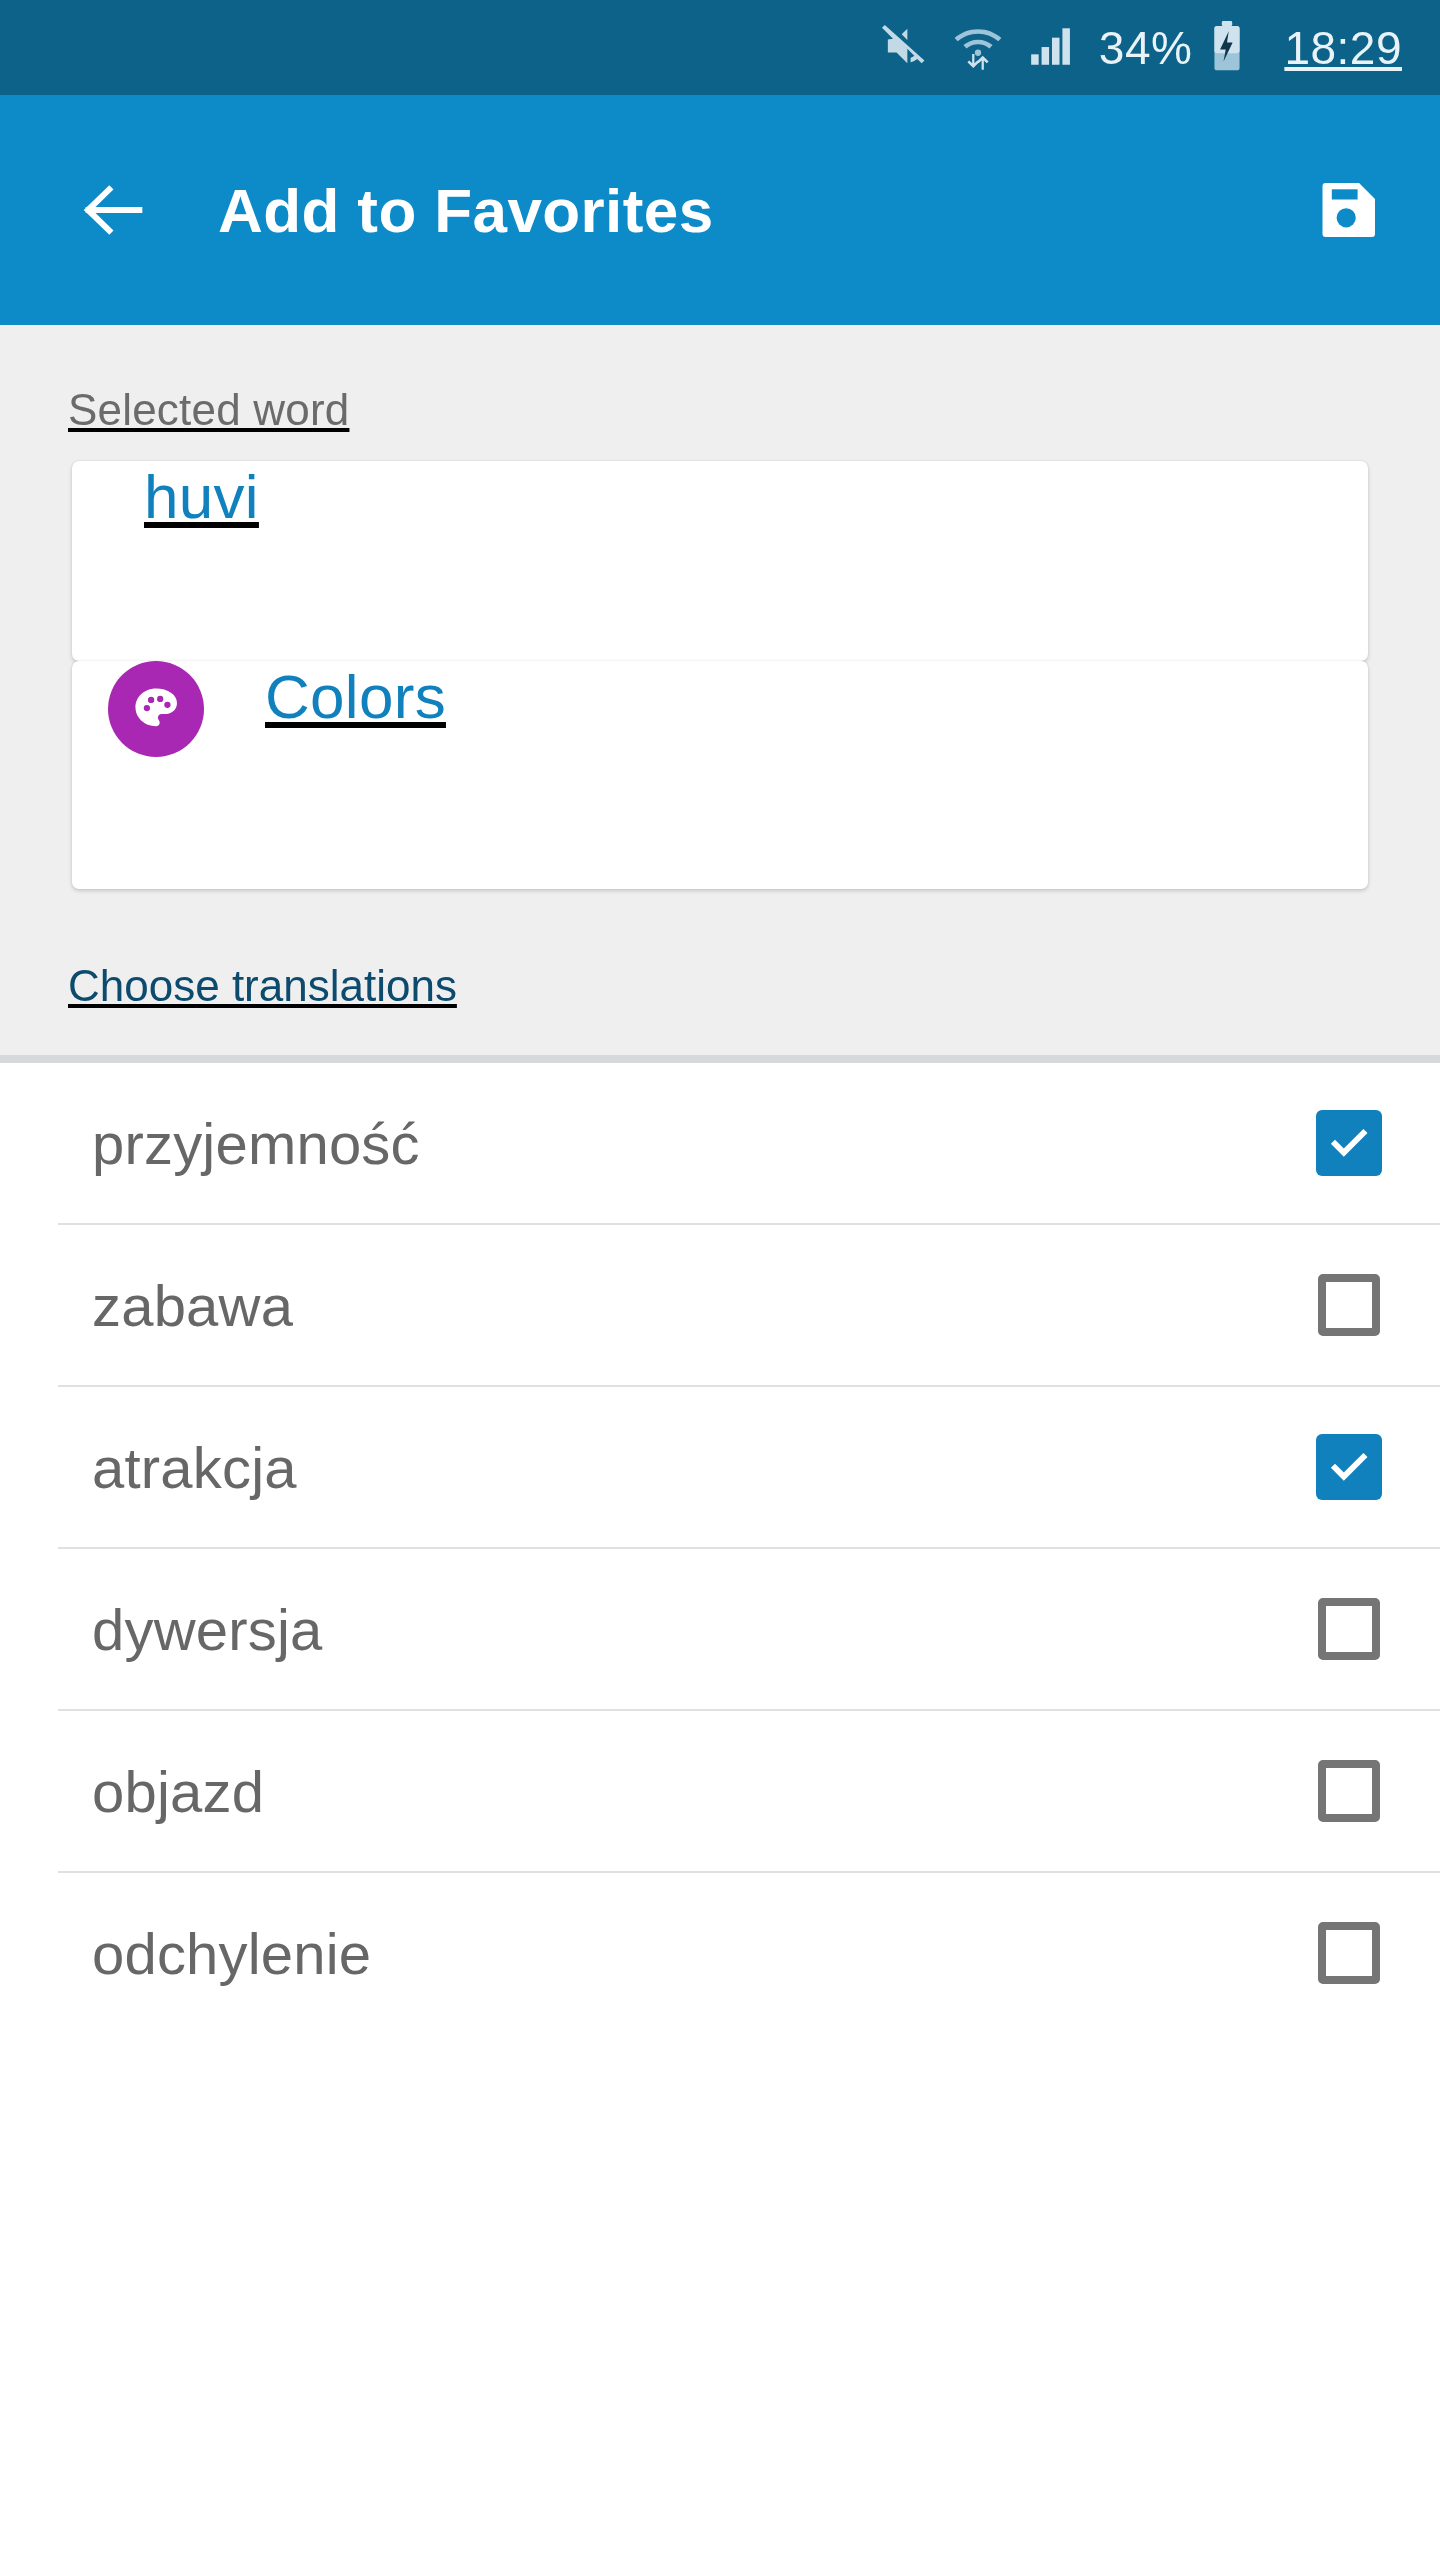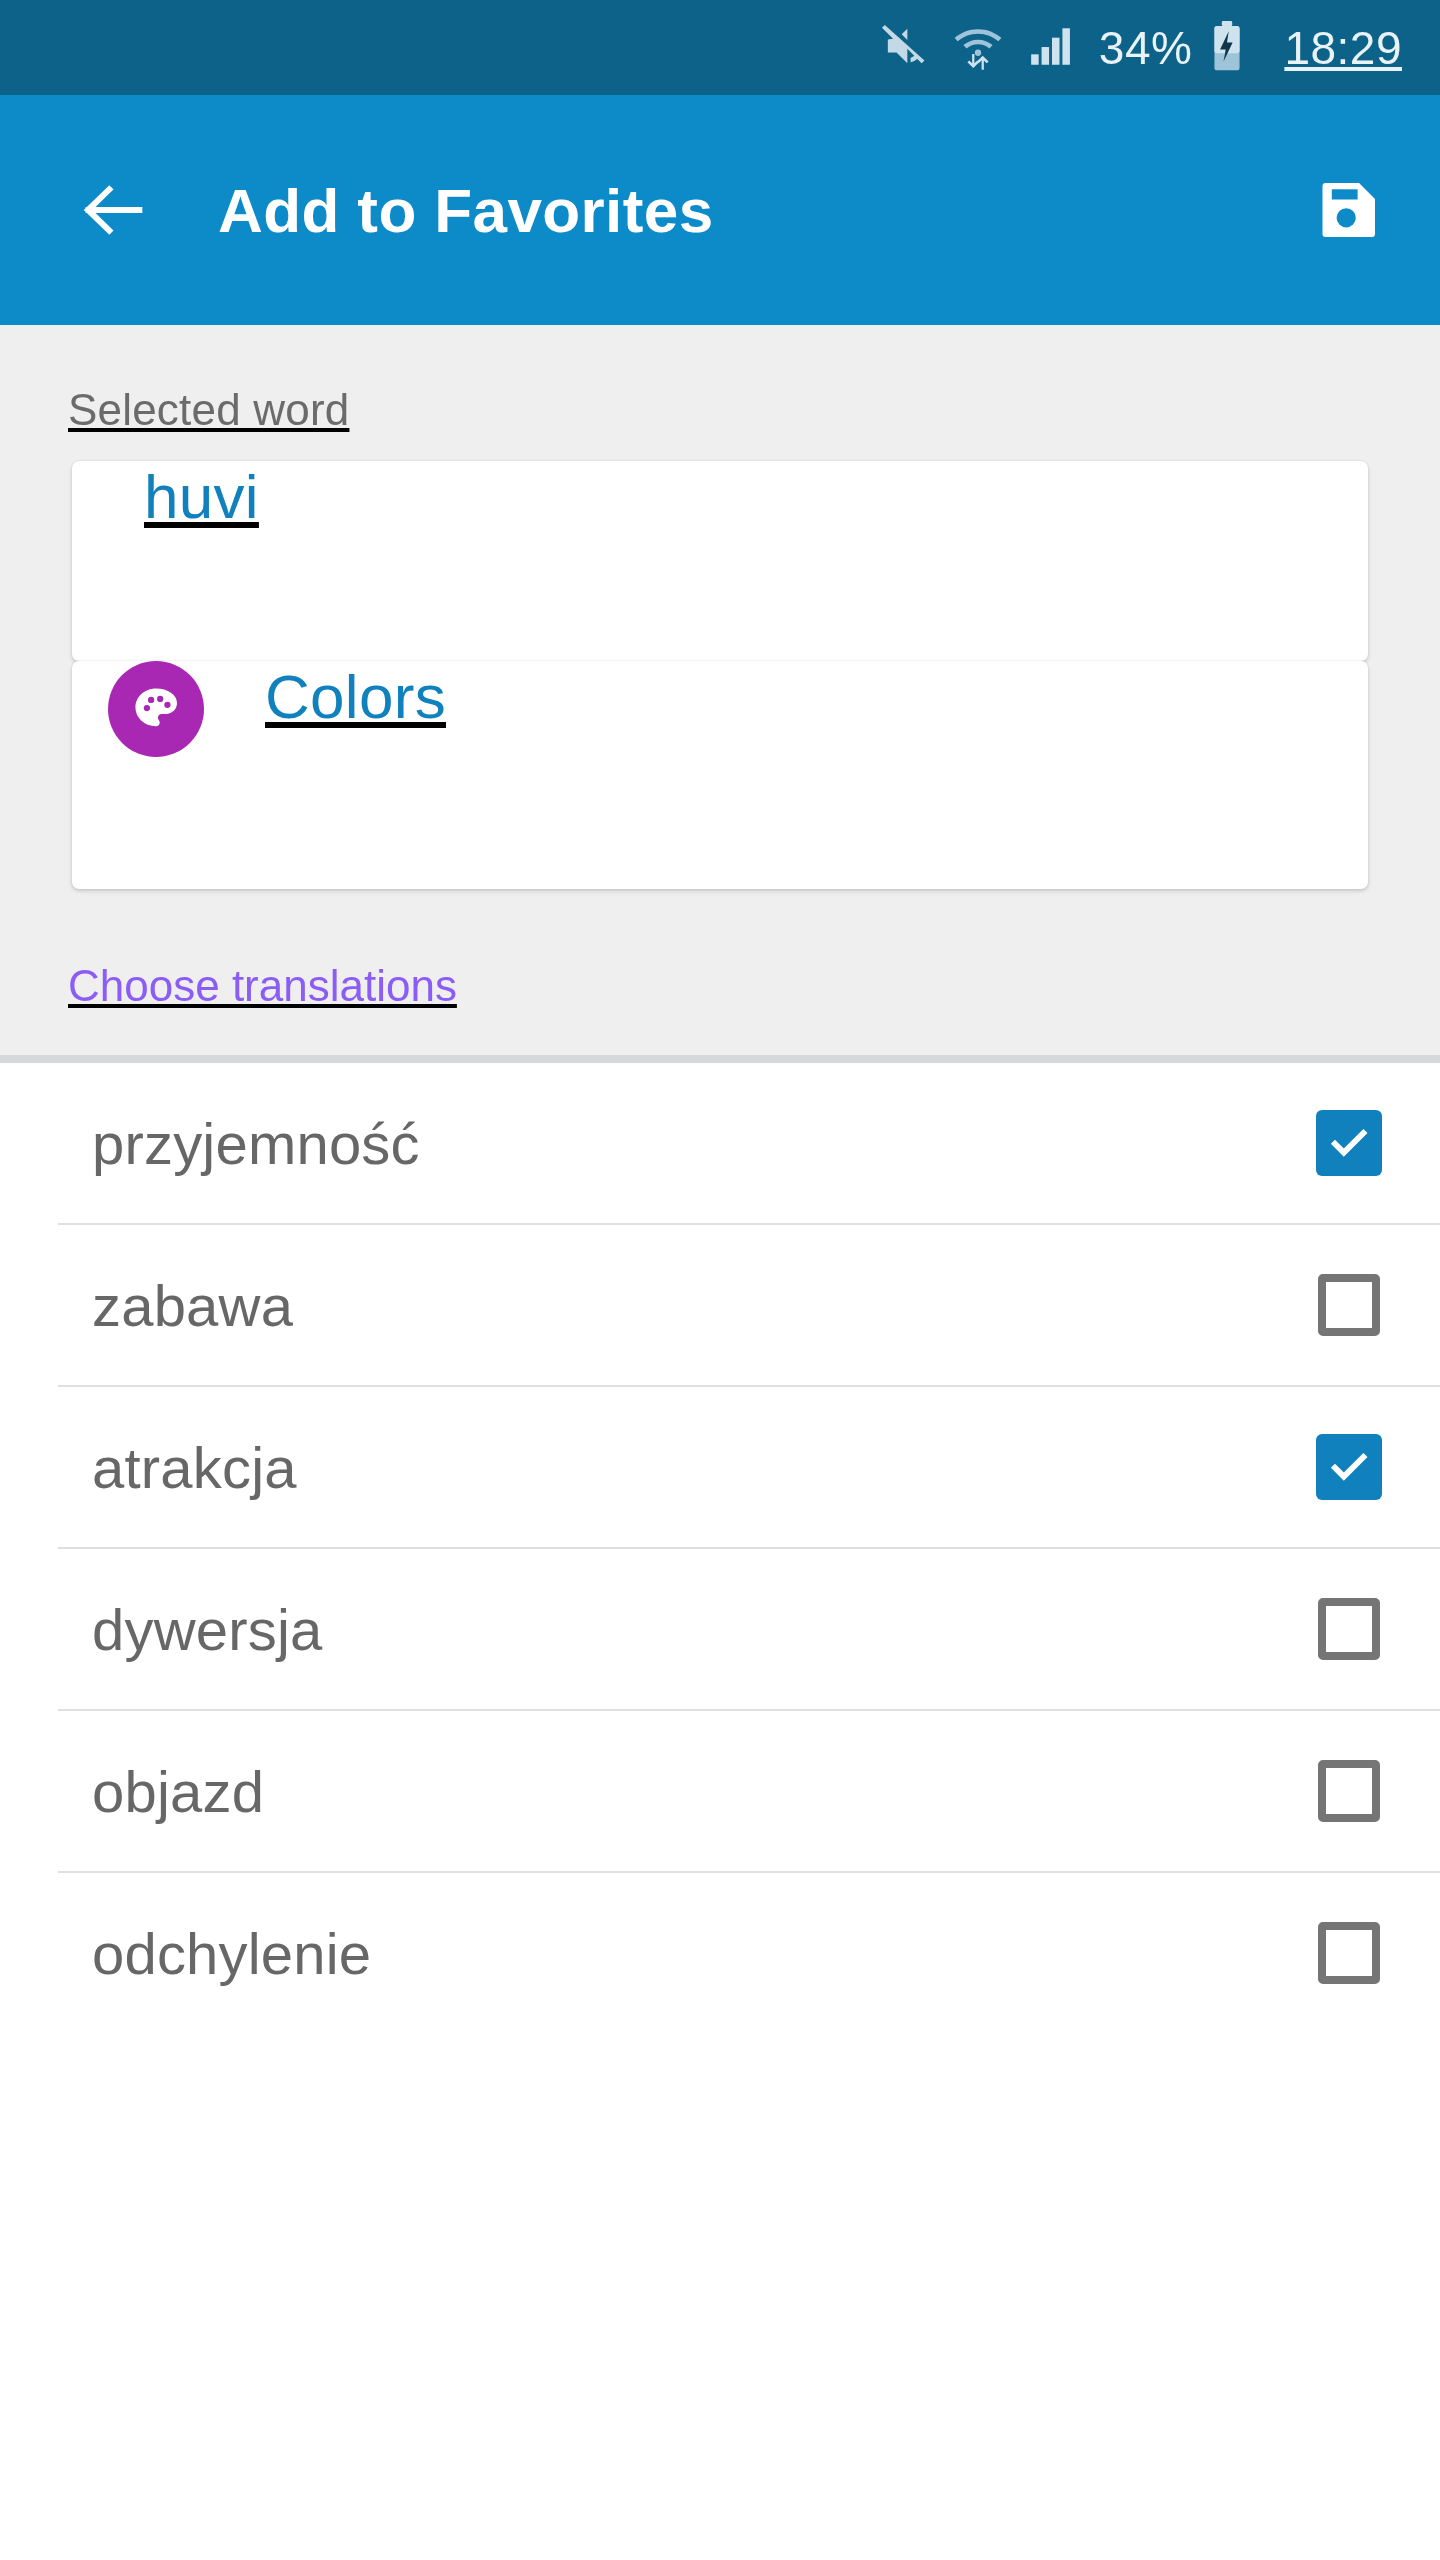--- a/index.html
+++ b/index.html
@@ -96,21 +96,21 @@
     display:flex; align-items:center; justify-content:center;
     flex:0 0 auto;
   }
   .folder-name{
     color:#1081bd;
     font-size:62px;
     margin-left:58px;
     letter-spacing:0.3px;
   }
   .label-translations{
-    color:#8b5cf6;
+    color:#0c4a6e;
     font-size:44px;
     padding:72px 0 44px 68px;
   }
   .section-divider{
     height:8px;
     width:100%;
     background:#d6d9dc;
   }
 
   

